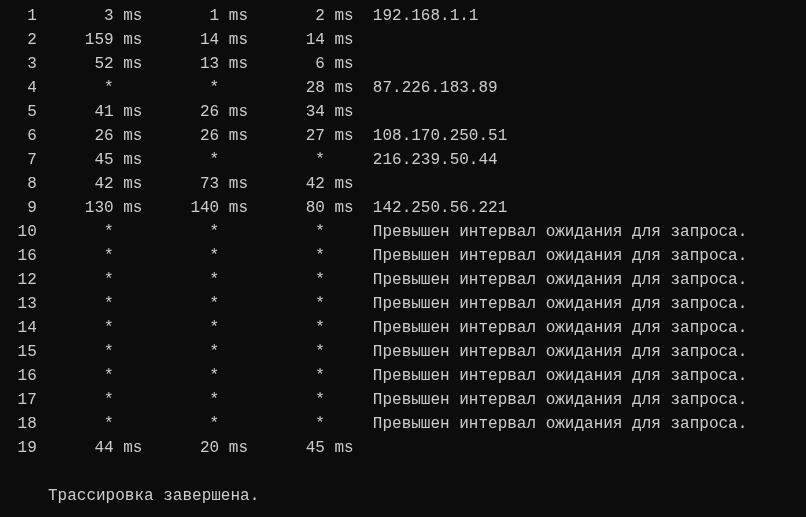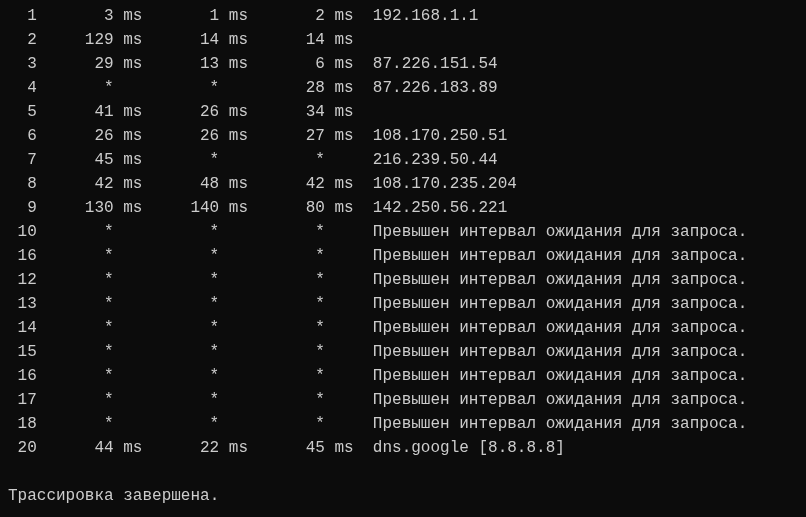--- a/index.html
+++ b/index.html
@@ -42,40 +42,41 @@
       display: inline-block;
       width: 2ch;
     }
     .host {
       display: inline-block;
       padding-left: 2ch;
     }
     .footer {
       margin-top: 1.5em;
       white-space: pre;
+      margin-left: 40px;
     }
   </style>
 </head>
 <body>
 
 <div id="trace-output">
     <div class="hop-row"><span class="hop-num">1</span><span class="gap"></span><span class="rtt">3</span><span class="ms">ms</span><span class="gap"></span><span class="rtt">1</span><span class="ms">ms</span><span class="gap"></span><span class="rtt">2</span><span class="ms">ms</span><span class="host">192.168.1.1</span></div>
-    <div class="hop-row"><span class="hop-num">2</span><span class="gap"></span><span class="rtt">129</span><span class="ms">ms</span><span class="gap"></span><span class="rtt">14</span><span class="ms">ms</span><span class="gap"></span><span class="rtt">14</span><span class="ms">ms</span></div>
-    <div class="hop-row"><span class="hop-num">3</span><span class="gap"></span><span class="rtt">29</span><span class="ms">ms</span><span class="gap"></span><span class="rtt">13</span><span class="ms">ms</span><span class="gap"></span><span class="rtt">6</span><span class="ms">ms</span><span class="host">87.226.151.54</span></div>
+    <div class="hop-row"><span class="hop-num">2</span><span class="gap"></span><span class="rtt">159</span><span class="ms">ms</span><span class="gap"></span><span class="rtt">14</span><span class="ms">ms</span><span class="gap"></span><span class="rtt">14</span><span class="ms">ms</span></div>
+    <div class="hop-row"><span class="hop-num">3</span><span class="gap"></span><span class="rtt">52</span><span class="ms">ms</span><span class="gap"></span><span class="rtt">13</span><span class="ms">ms</span><span class="gap"></span><span class="rtt">6</span><span class="ms">ms</span></div>
     <div class="hop-row"><span class="hop-num">4</span><span class="gap"></span><span class="rtt">*</span><span class="ms"></span><span class="gap"></span><span class="rtt">*</span><span class="ms"></span><span class="gap"></span><span class="rtt">28</span><span class="ms">ms</span><span class="host">87.226.183.89</span></div>
     <div class="hop-row"><span class="hop-num">5</span><span class="gap"></span><span class="rtt">41</span><span class="ms">ms</span><span class="gap"></span><span class="rtt">26</span><span class="ms">ms</span><span class="gap"></span><span class="rtt">34</span><span class="ms">ms</span></div>
     <div class="hop-row"><span class="hop-num">6</span><span class="gap"></span><span class="rtt">26</span><span class="ms">ms</span><span class="gap"></span><span class="rtt">26</span><span class="ms">ms</span><span class="gap"></span><span class="rtt">27</span><span class="ms">ms</span><span class="host">108.170.250.51</span></div>
     <div class="hop-row"><span class="hop-num">7</span><span class="gap"></span><span class="rtt">45</span><span class="ms">ms</span><span class="gap"></span><span class="rtt">*</span><span class="ms"></span><span class="gap"></span><span class="rtt">*</span><span class="ms"></span><span class="host">216.239.50.44</span></div>
-    <div class="hop-row"><span class="hop-num">8</span><span class="gap"></span><span class="rtt">42</span><span class="ms">ms</span><span class="gap"></span><span class="rtt">48</span><span class="ms">ms</span><span class="gap"></span><span class="rtt">42</span><span class="ms">ms</span><span class="host">108.170.235.204</span></div>
+    <div class="hop-row"><span class="hop-num">8</span><span class="gap"></span><span class="rtt">42</span><span class="ms">ms</span><span class="gap"></span><span class="rtt">73</span><span class="ms">ms</span><span class="gap"></span><span class="rtt">42</span><span class="ms">ms</span></div>
     <div class="hop-row"><span class="hop-num">9</span><span class="gap"></span><span class="rtt">130</span><span class="ms">ms</span><span class="gap"></span><span class="rtt">140</span><span class="ms">ms</span><span class="gap"></span><span class="rtt">80</span><span class="ms">ms</span><span class="host">142.250.56.221</span></div>
     <div class="hop-row"><span class="hop-num">10</span><span class="gap"></span><span class="rtt">*</span><span class="ms"></span><span class="gap"></span><span class="rtt">*</span><span class="ms"></span><span class="gap"></span><span class="rtt">*</span><span class="ms"></span><span class="host">Превышен интервал ожидания для запроса.</span></div>
     <div class="hop-row"><span class="hop-num">16</span><span class="gap"></span><span class="rtt">*</span><span class="ms"></span><span class="gap"></span><span class="rtt">*</span><span class="ms"></span><span class="gap"></span><span class="rtt">*</span><span class="ms"></span><span class="host">Превышен интервал ожидания для запроса.</span></div>
     <div class="hop-row"><span class="hop-num">12</span><span class="gap"></span><span class="rtt">*</span><span class="ms"></span><span class="gap"></span><span class="rtt">*</span><span class="ms"></span><span class="gap"></span><span class="rtt">*</span><span class="ms"></span><span class="host">Превышен интервал ожидания для запроса.</span></div>
     <div class="hop-row"><span class="hop-num">13</span><span class="gap"></span><span class="rtt">*</span><span class="ms"></span><span class="gap"></span><span class="rtt">*</span><span class="ms"></span><span class="gap"></span><span class="rtt">*</span><span class="ms"></span><span class="host">Превышен интервал ожидания для запроса.</span></div>
     <div class="hop-row"><span class="hop-num">14</span><span class="gap"></span><span class="rtt">*</span><span class="ms"></span><span class="gap"></span><span class="rtt">*</span><span class="ms"></span><span class="gap"></span><span class="rtt">*</span><span class="ms"></span><span class="host">Превышен интервал ожидания для запроса.</span></div>
     <div class="hop-row"><span class="hop-num">15</span><span class="gap"></span><span class="rtt">*</span><span class="ms"></span><span class="gap"></span><span class="rtt">*</span><span class="ms"></span><span class="gap"></span><span class="rtt">*</span><span class="ms"></span><span class="host">Превышен интервал ожидания для запроса.</span></div>
     <div class="hop-row"><span class="hop-num">16</span><span class="gap"></span><span class="rtt">*</span><span class="ms"></span><span class="gap"></span><span class="rtt">*</span><span class="ms"></span><span class="gap"></span><span class="rtt">*</span><span class="ms"></span><span class="host">Превышен интервал ожидания для запроса.</span></div>
     <div class="hop-row"><span class="hop-num">17</span><span class="gap"></span><span class="rtt">*</span><span class="ms"></span><span class="gap"></span><span class="rtt">*</span><span class="ms"></span><span class="gap"></span><span class="rtt">*</span><span class="ms"></span><span class="host">Превышен интервал ожидания для запроса.</span></div>
     <div class="hop-row"><span class="hop-num">18</span><span class="gap"></span><span class="rtt">*</span><span class="ms"></span><span class="gap"></span><span class="rtt">*</span><span class="ms"></span><span class="gap"></span><span class="rtt">*</span><span class="ms"></span><span class="host">Превышен интервал ожидания для запроса.</span></div>
-    <div class="hop-row"><span class="hop-num">20</span><span class="gap"></span><span class="rtt">44</span><span class="ms">ms</span><span class="gap"></span><span class="rtt">22</span><span class="ms">ms</span><span class="gap"></span><span class="rtt">45</span><span class="ms">ms</span><span class="host">dns.google [8.8.8.8]</span></div>
+    <div class="hop-row"><span class="hop-num">19</span><span class="gap"></span><span class="rtt">44</span><span class="ms">ms</span><span class="gap"></span><span class="rtt">20</span><span class="ms">ms</span><span class="gap"></span><span class="rtt">45</span><span class="ms">ms</span></div>
   </div>
 
 <div class="footer">Трассировка завершена.</div>
 
 </body></html>

